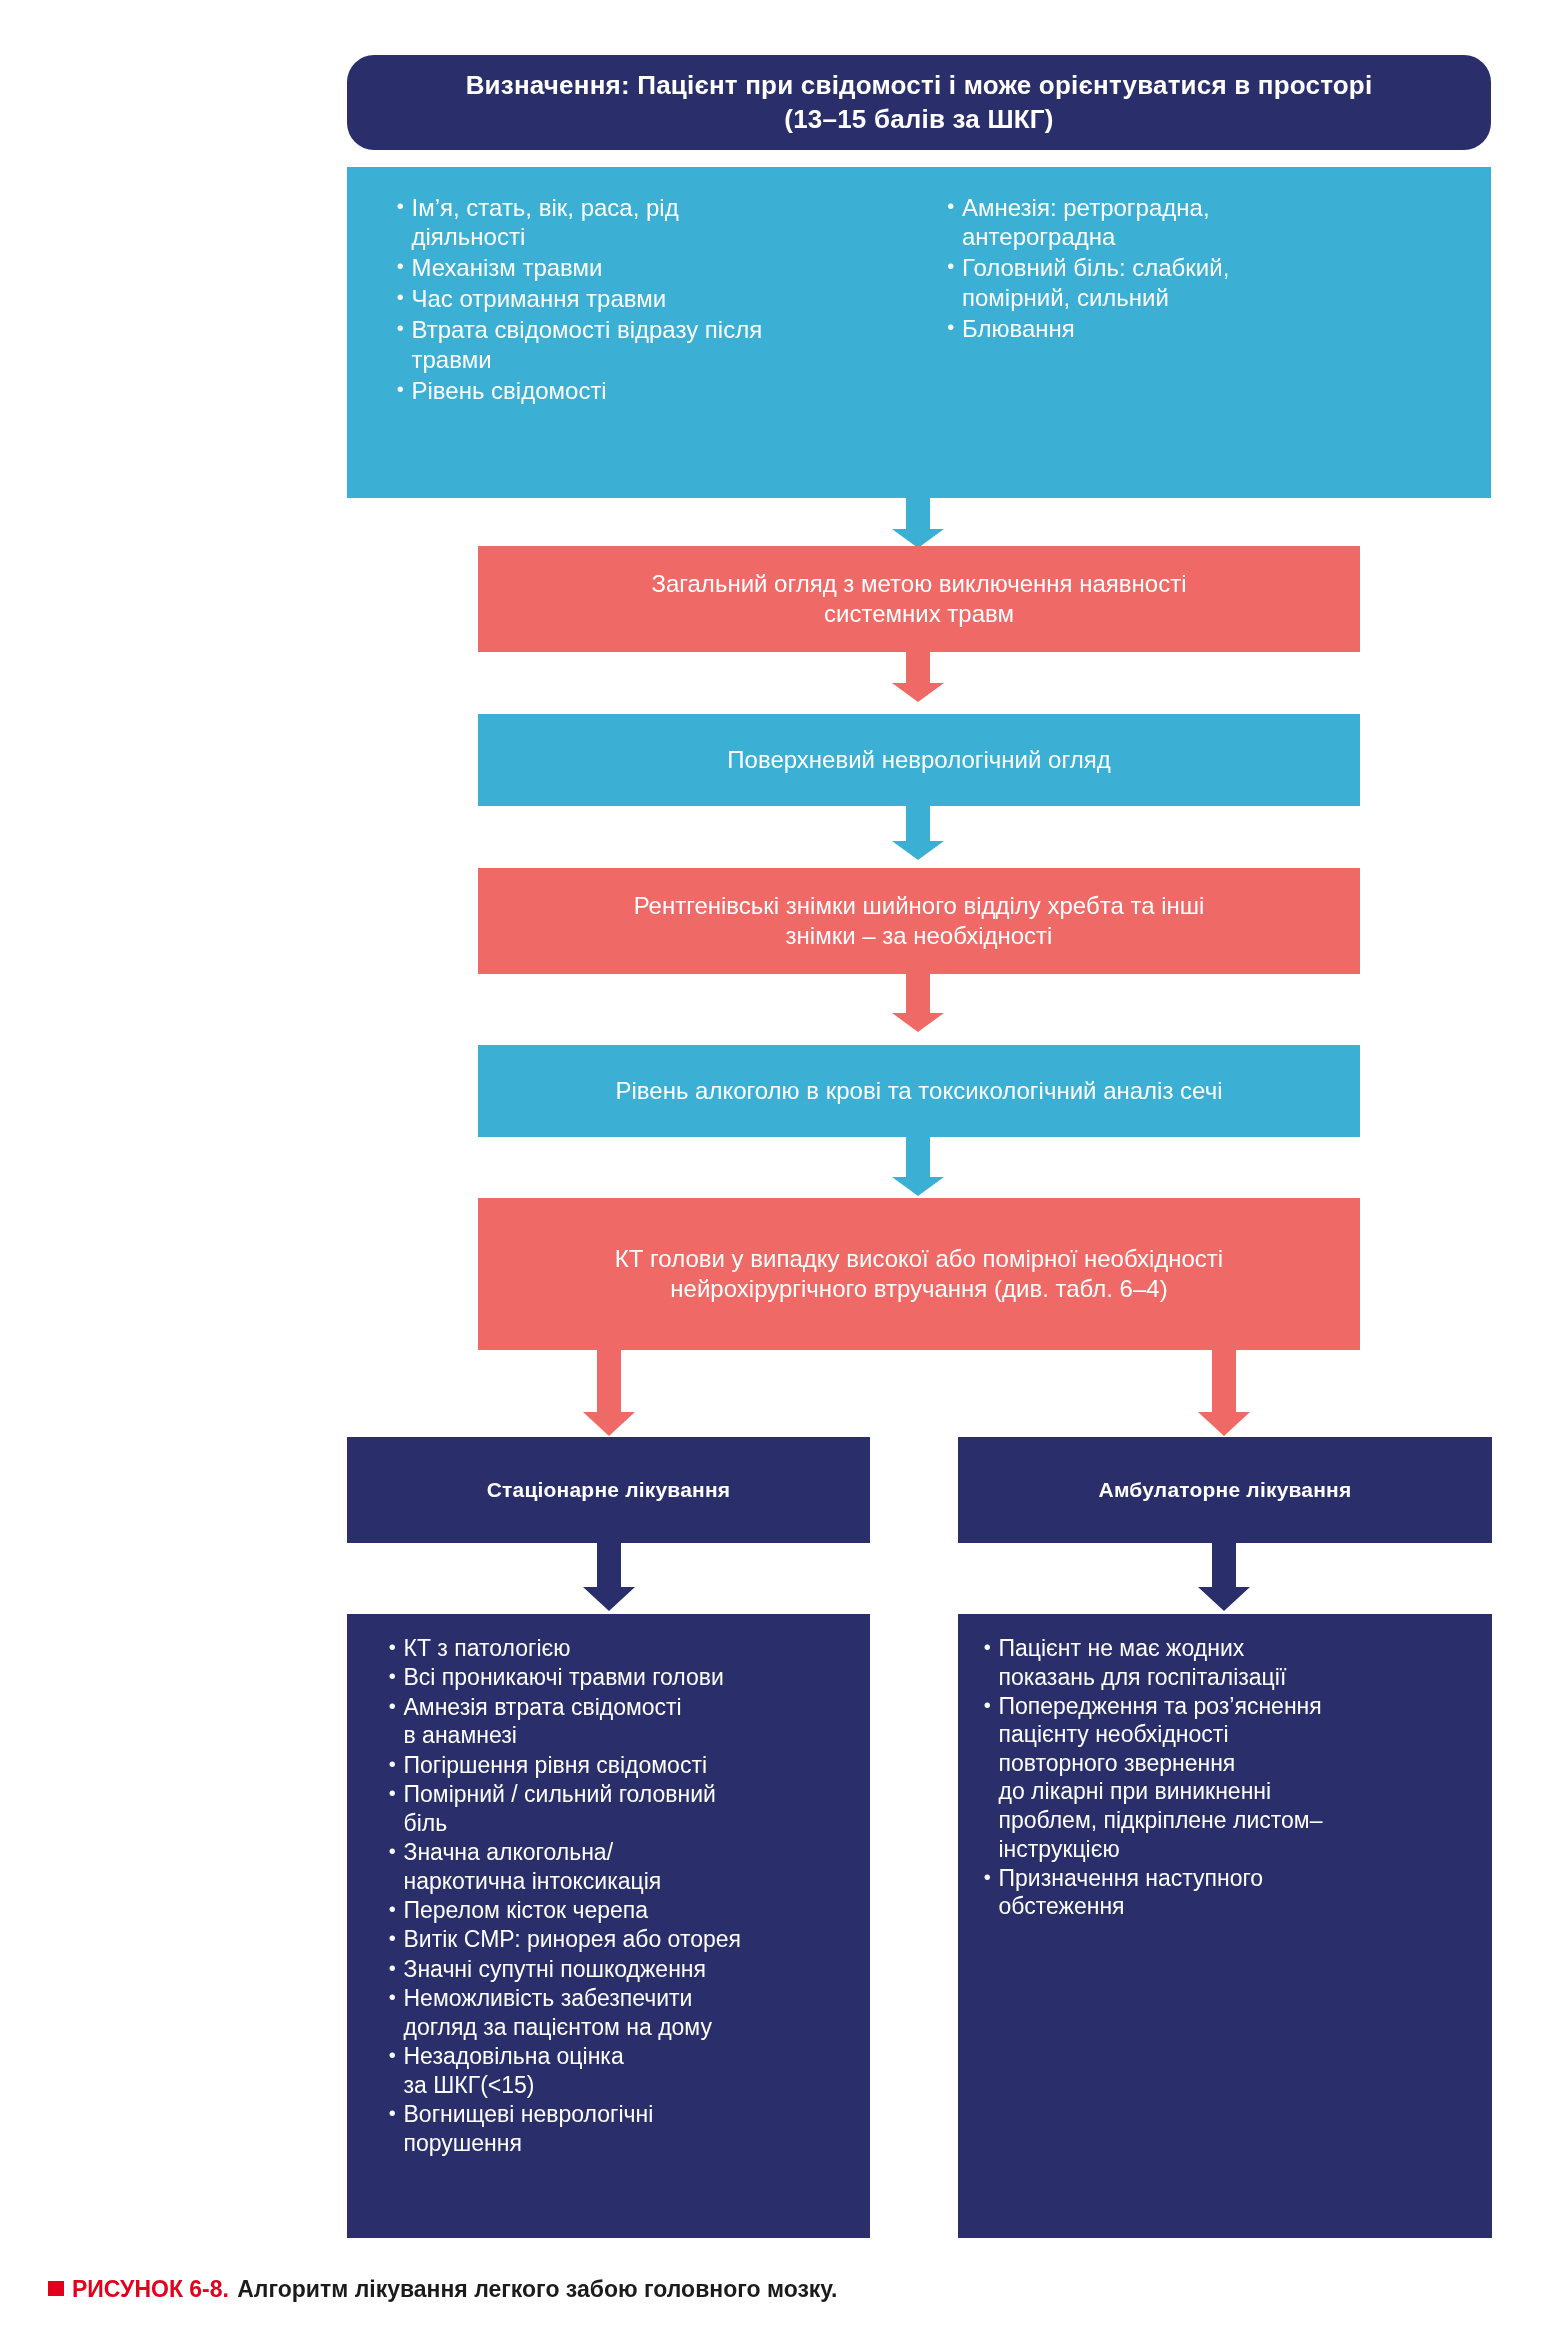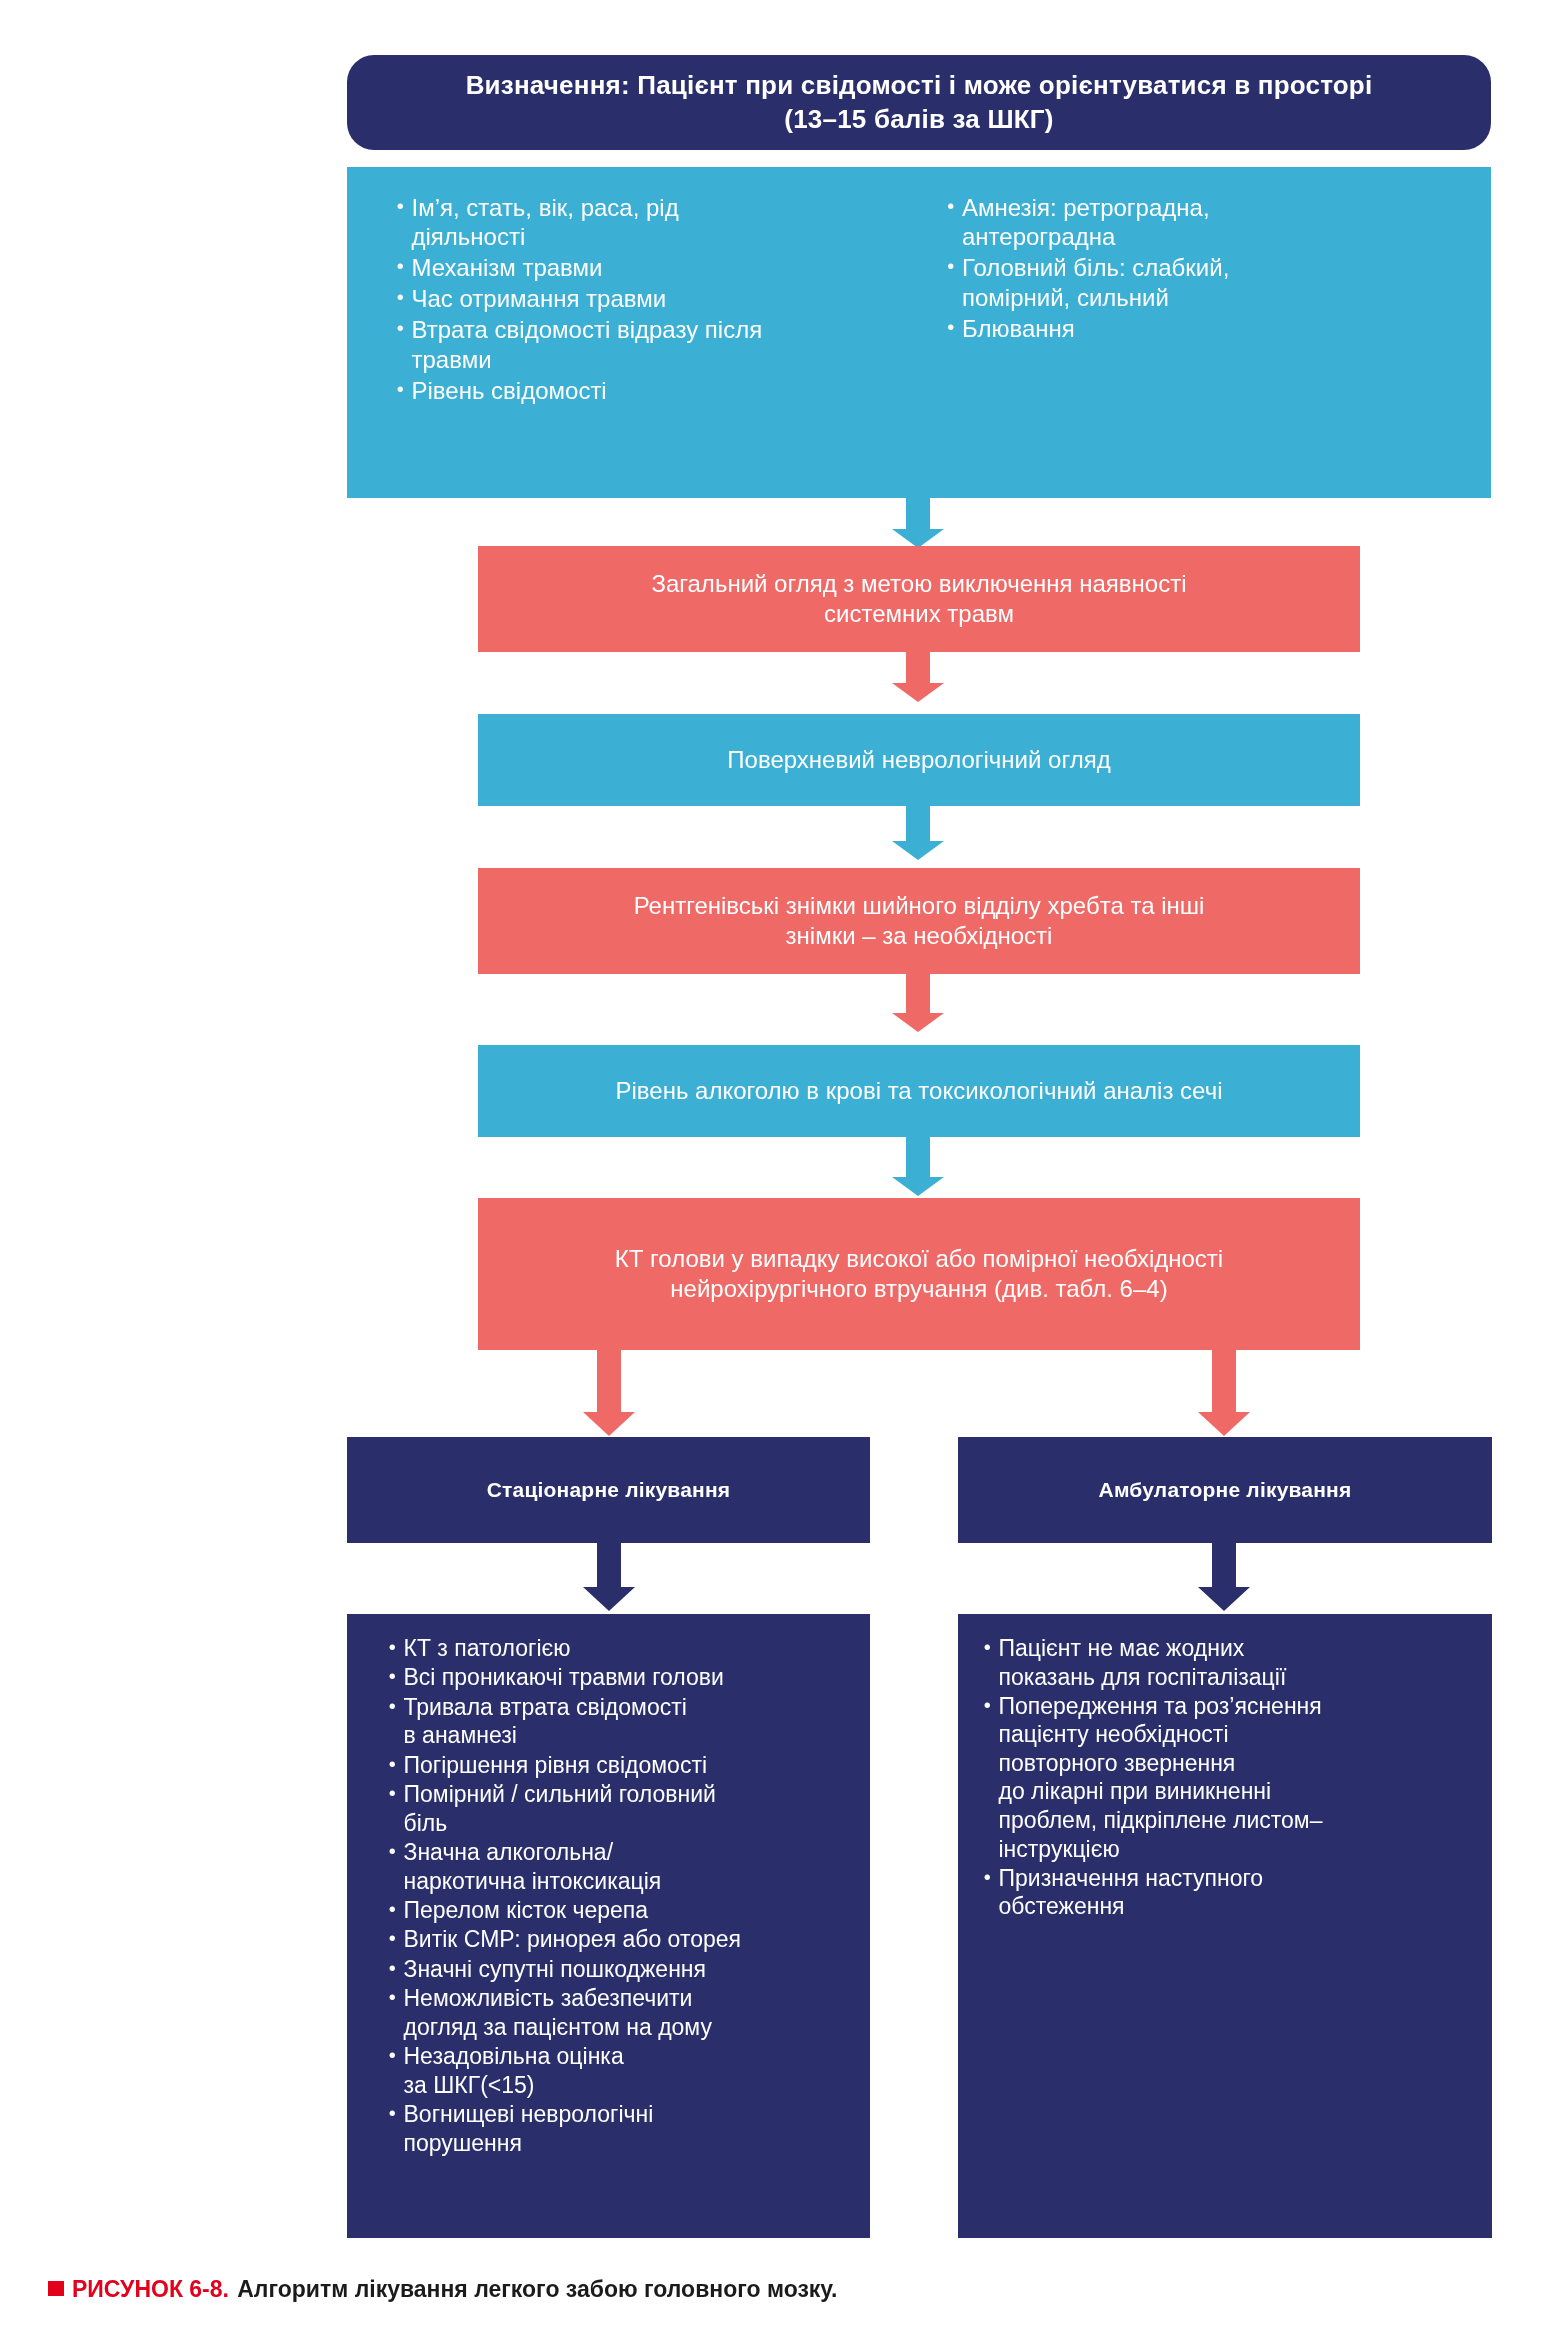--- a/index.html
+++ b/index.html
@@ -296,21 +296,21 @@
 
   <div class="arrow" style="left:1224px; top:1543px;">
     <div class="shaft" style="width:24px; height:44px; background:#2a2f6b;"></div>
     <div class="head" style="top:44px; border-top:24px solid #2a2f6b;"></div>
   </div>
 
   <div class="box navy treat-list" id="treat-list-left">
     <ul class="blist">
       <li>КТ з патологією</li>
       <li>Всі проникаючі травми голови</li>
-      <li>Тривала втрата свідомості
+      <li>Амнезія втрата свідомості
 в анамнезі</li>
       <li>Погіршення рівня свідомості</li>
       <li>Помірний / сильний головний
 біль</li>
       <li>Значна алкогольна/
 наркотична інтоксикація</li>
       <li>Перелом кісток черепа</li>
       <li>Витік СМР: ринорея або оторея</li>
       <li>Значні супутні пошкодження</li>
       <li>Неможливість забезпечити

